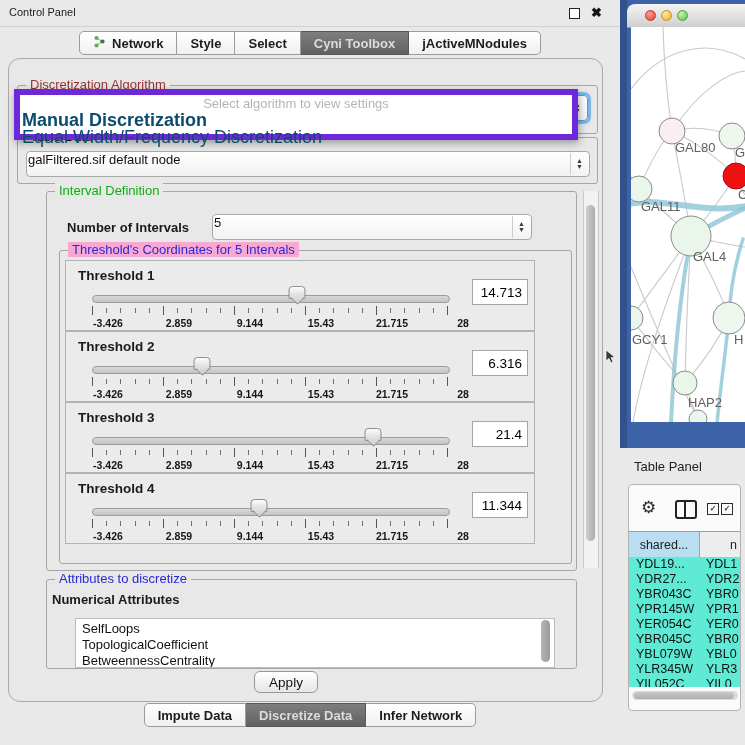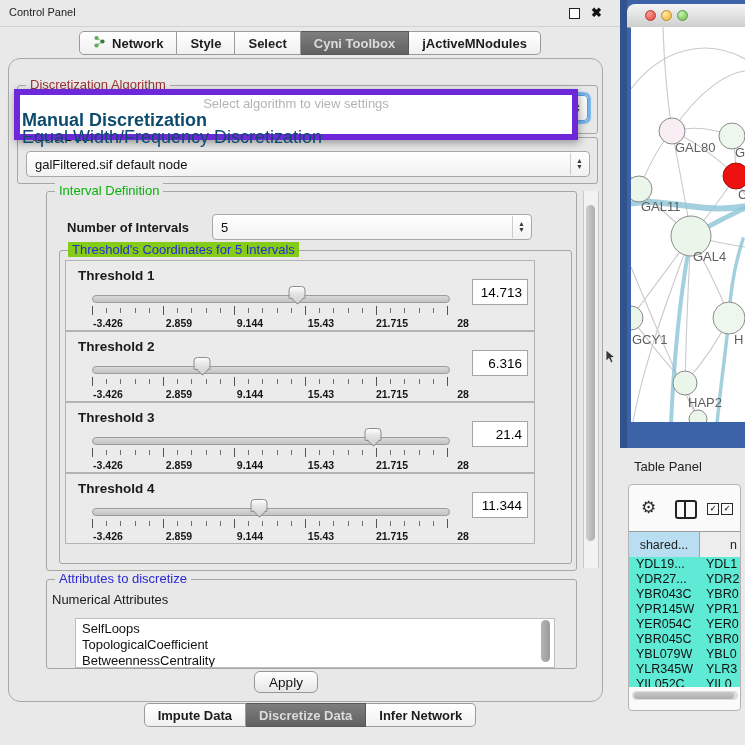--- a/index.html
+++ b/index.html
@@ -19,21 +19,21 @@
        font-size:13px;font-weight:bold;color:#1c1c1c;cursor:default}
   .seg:first-child{border-left:1px solid #9b9b9b;border-radius:5px 0 0 5px}
   .seg:last-child{border-radius:0 5px 5px 0}
   .seg.sel{background:linear-gradient(#7e7e7e,#616161);color:#dcdcdc;border-color:#585858}
   .cp-main{position:absolute;left:8px;top:58px;width:593px;height:642px;background:#e8e8e8;
            border:1px solid #a9a9a9;border-radius:12px}
   .group{position:absolute;border:1px solid #a6a6a6;border-radius:3px;box-sizing:border-box}
   .legend{position:absolute;top:-9px;left:8px;background:#e8e8e8;padding:0 4px;font-size:13px;white-space:nowrap}
   .lg-red{color:#993333}.lg-green{color:#0cb00c}.lg-blue{color:#2929d6}.lg-black{color:#111}
   .combo{position:absolute;background:linear-gradient(#ffffff,#f2f2f2);border:1px solid #a8a8a8;border-radius:4px;
-         display:flex;align-items:center;padding-left:8px;box-sizing:border-box;font-size:13px;color:#111}
+         display:flex;padding-left:1px;box-sizing:border-box;font-size:13px;color:#111}
   .stepper{position:absolute;right:1px;top:1px;bottom:1px;width:17px;border-left:1px solid #cccccc;
            display:flex;flex-direction:column;align-items:center;justify-content:center;color:#3a3a3a;
            font-size:7px;line-height:6px}
   .combo.focus{box-shadow:0 0 1px 3px #77b5e9;border-color:#5b9dd9}
   
   .popup{position:absolute;left:5px;top:30px;width:564px;height:51px;background:#ffffff;
          border:6px solid #6d28d9;box-shadow:1px 3px 8px rgba(0,0,0,.35);z-index:20;box-sizing:border-box}
   .popup .hint{position:absolute;left:0;top:1px;width:100%;text-align:center;color:#b4b4b4;font-size:13px}
   .popup .opt{position:absolute;left:2px;font-size:18px;color:#0c4a6e;white-space:nowrap}
   .popup .opt.b{font-weight:bold}
@@ -174,21 +174,21 @@
       <span class="legend lg-green">Interval Definition</span>
       <span style="position:absolute;left:20px;top:28px;font-weight:bold">Number of Intervals</span>
       <div class="combo" style="left:165px;top:22px;width:320px;height:26px">
         <span>5</span>
         <span class="stepper">
             <span>▲</span>
             <span>▼</span>
           </span>
       </div>
       <div class="group" style="left:12px;top:58px;width:513px;height:314px">
-        <span class="legend lg-blue" style="background:#84cc16">Threshold's Coordinates for 5 Intervals</span>
+        <span class="legend lg-blue" style="background:#f9a8d4">Threshold's Coordinates for 5 Intervals</span>
         <div style="position:absolute;left:0;top:9px" id="threshold-list">
   <div class="th-panel">
     <div class="th-label">Threshold 1</div>
     <div class="slider">
       <div class="sl-track"></div>
       <div class="sl-ticks minor"></div>
       <div class="sl-ticks major"></div>
       <div class="tick-labels">
                   <span style="left: 0px;">-3.426</span>
                   <span style="left: 71px;">2.859</span>
@@ -257,21 +257,21 @@
       <div class="sl-handle" style="left: 46.9993%;"></div>
     </div>
     <input class="th-value" readonly="" value="11.344" style="">
   </div>
 </div>
       </div>
     </div>
 
     <div class="group" style="left:37px;top:520px;width:531px;height:90px">
       <span class="legend lg-blue">Attributes to discretize</span>
-      <span style="position:absolute;left:5px;top:12px;font-weight:normal">Numerical Attributes</span>
+      <span style="position:absolute;left:5px;top:12px;font-weight:bold">Numerical Attributes</span>
       <div class="attr-list" id="attr-list">
   <div class="attr-item">SelfLoops</div>
 
   <div class="attr-item">TopologicalCoefficient</div>
 
   <div class="attr-item">BetweennessCentrality</div>
 </div>
       <div class="attr-scroll" style="right:26px;top:40px"></div>
     </div>
 

